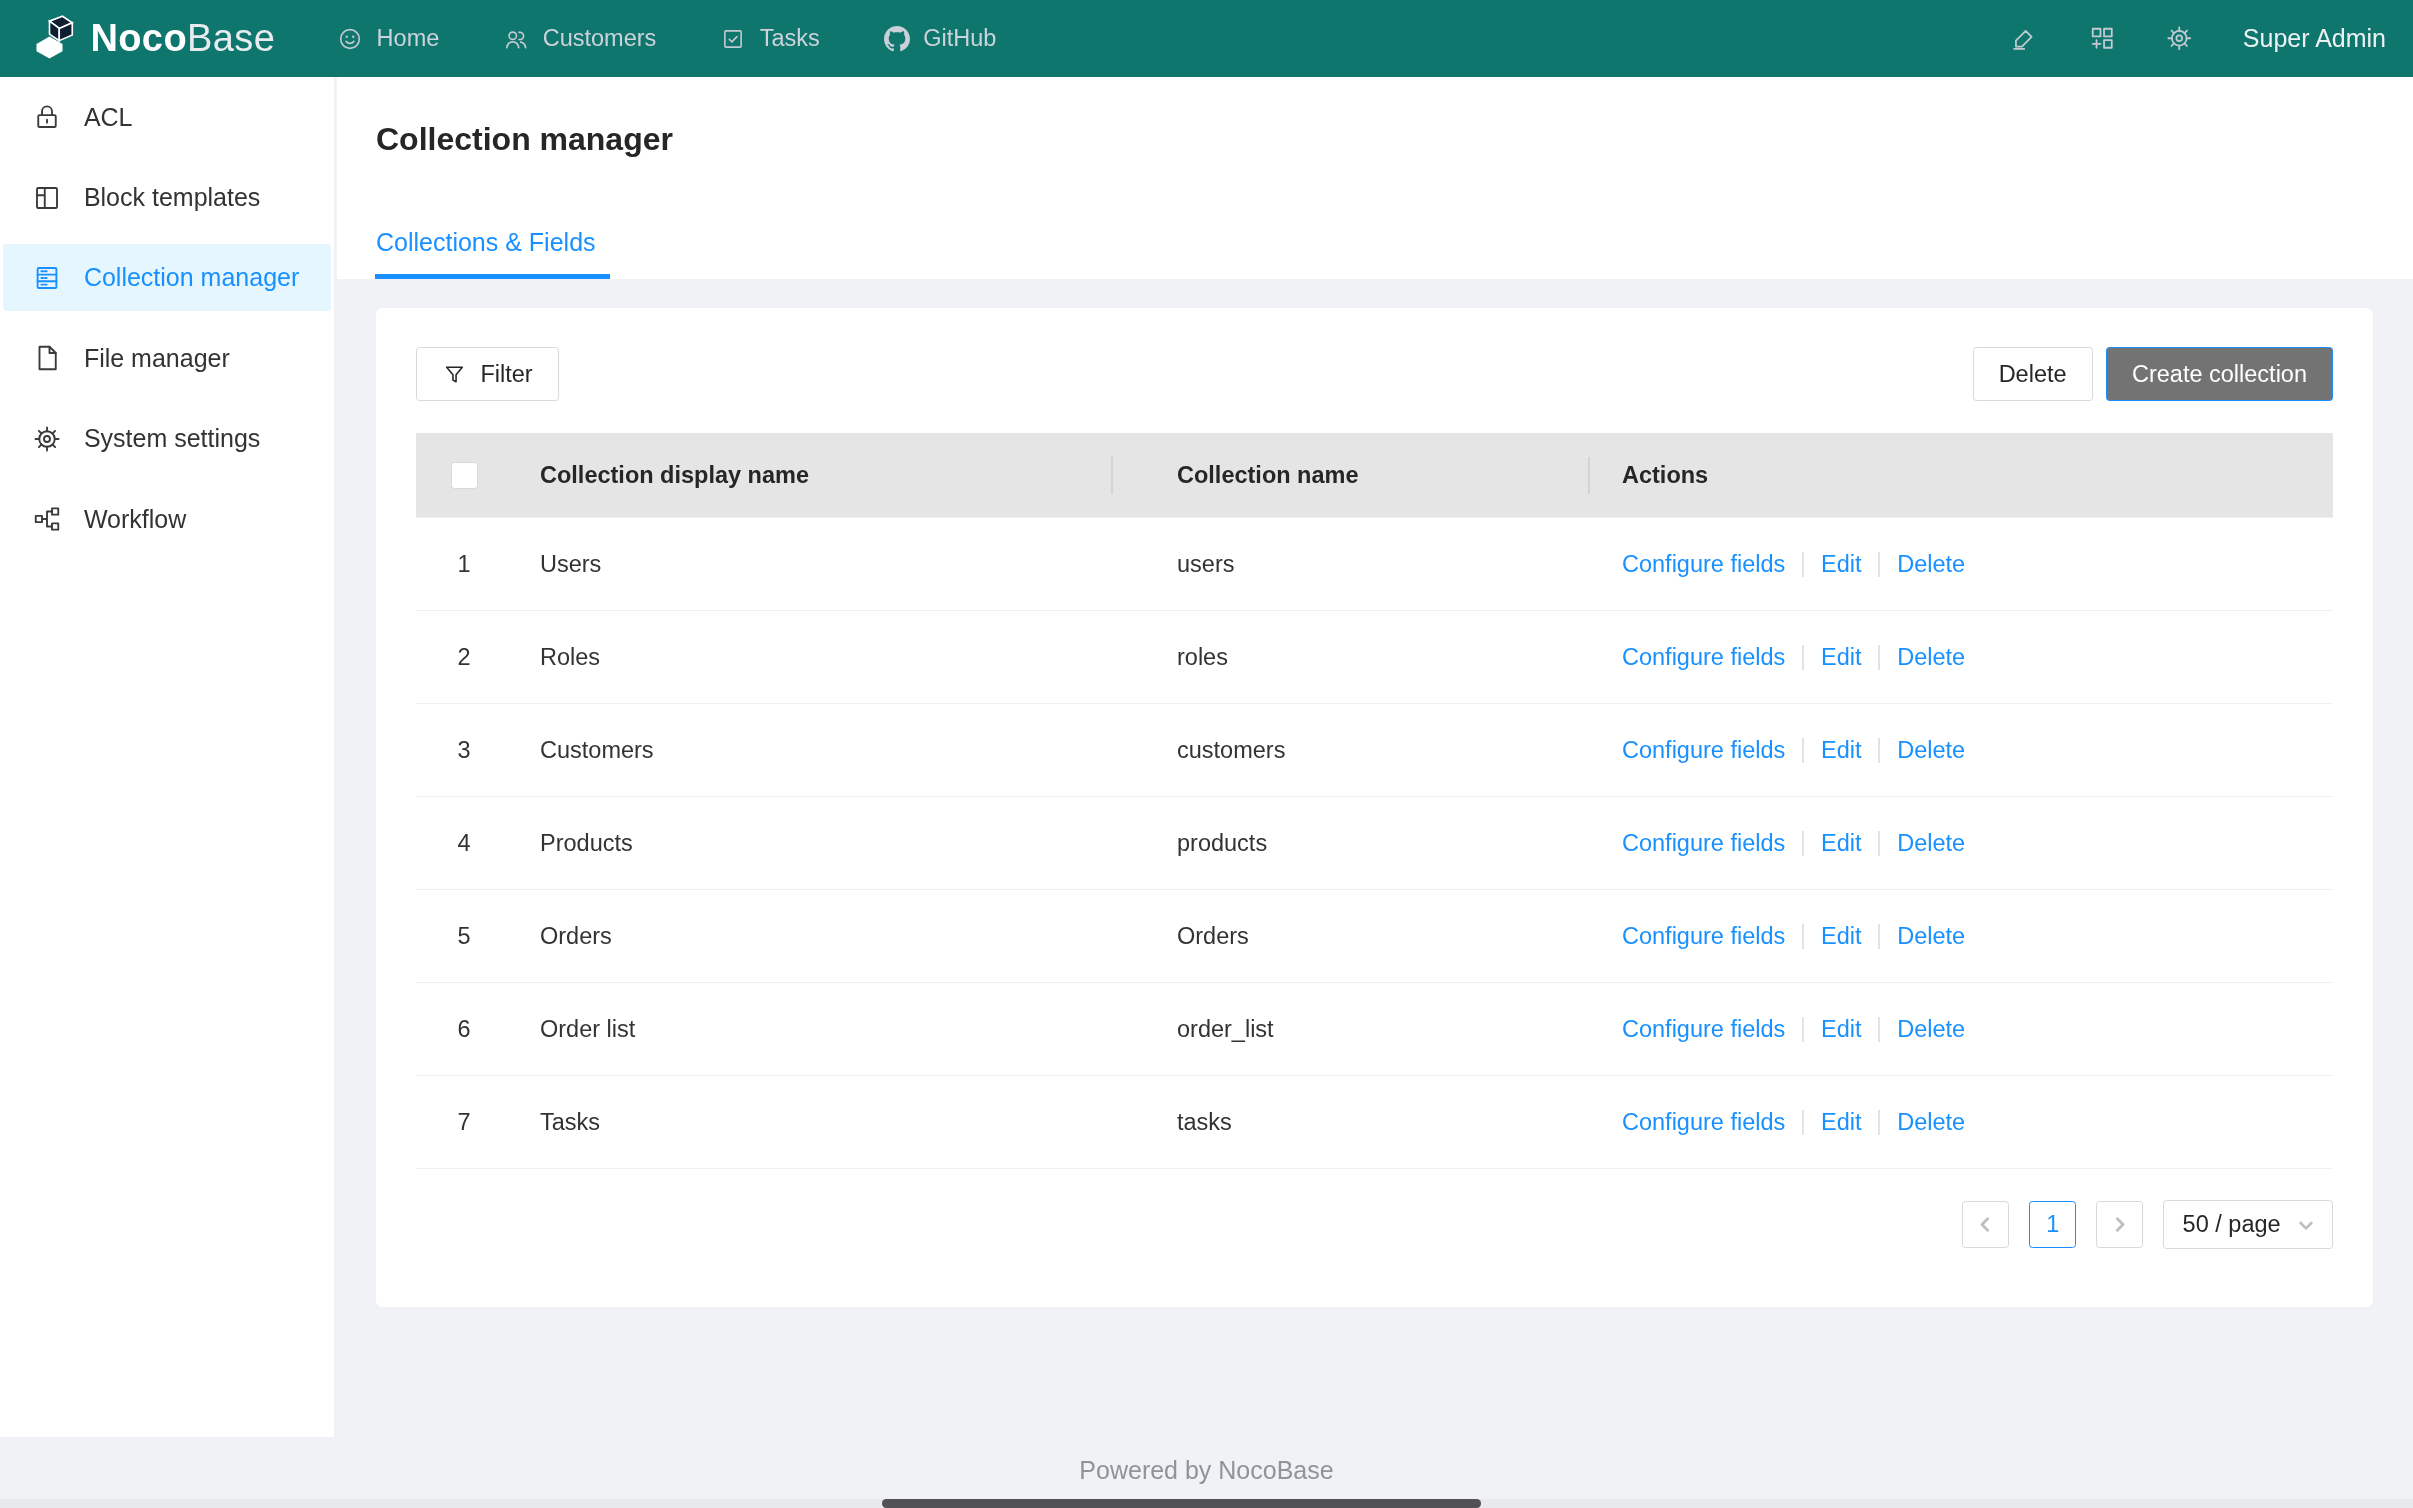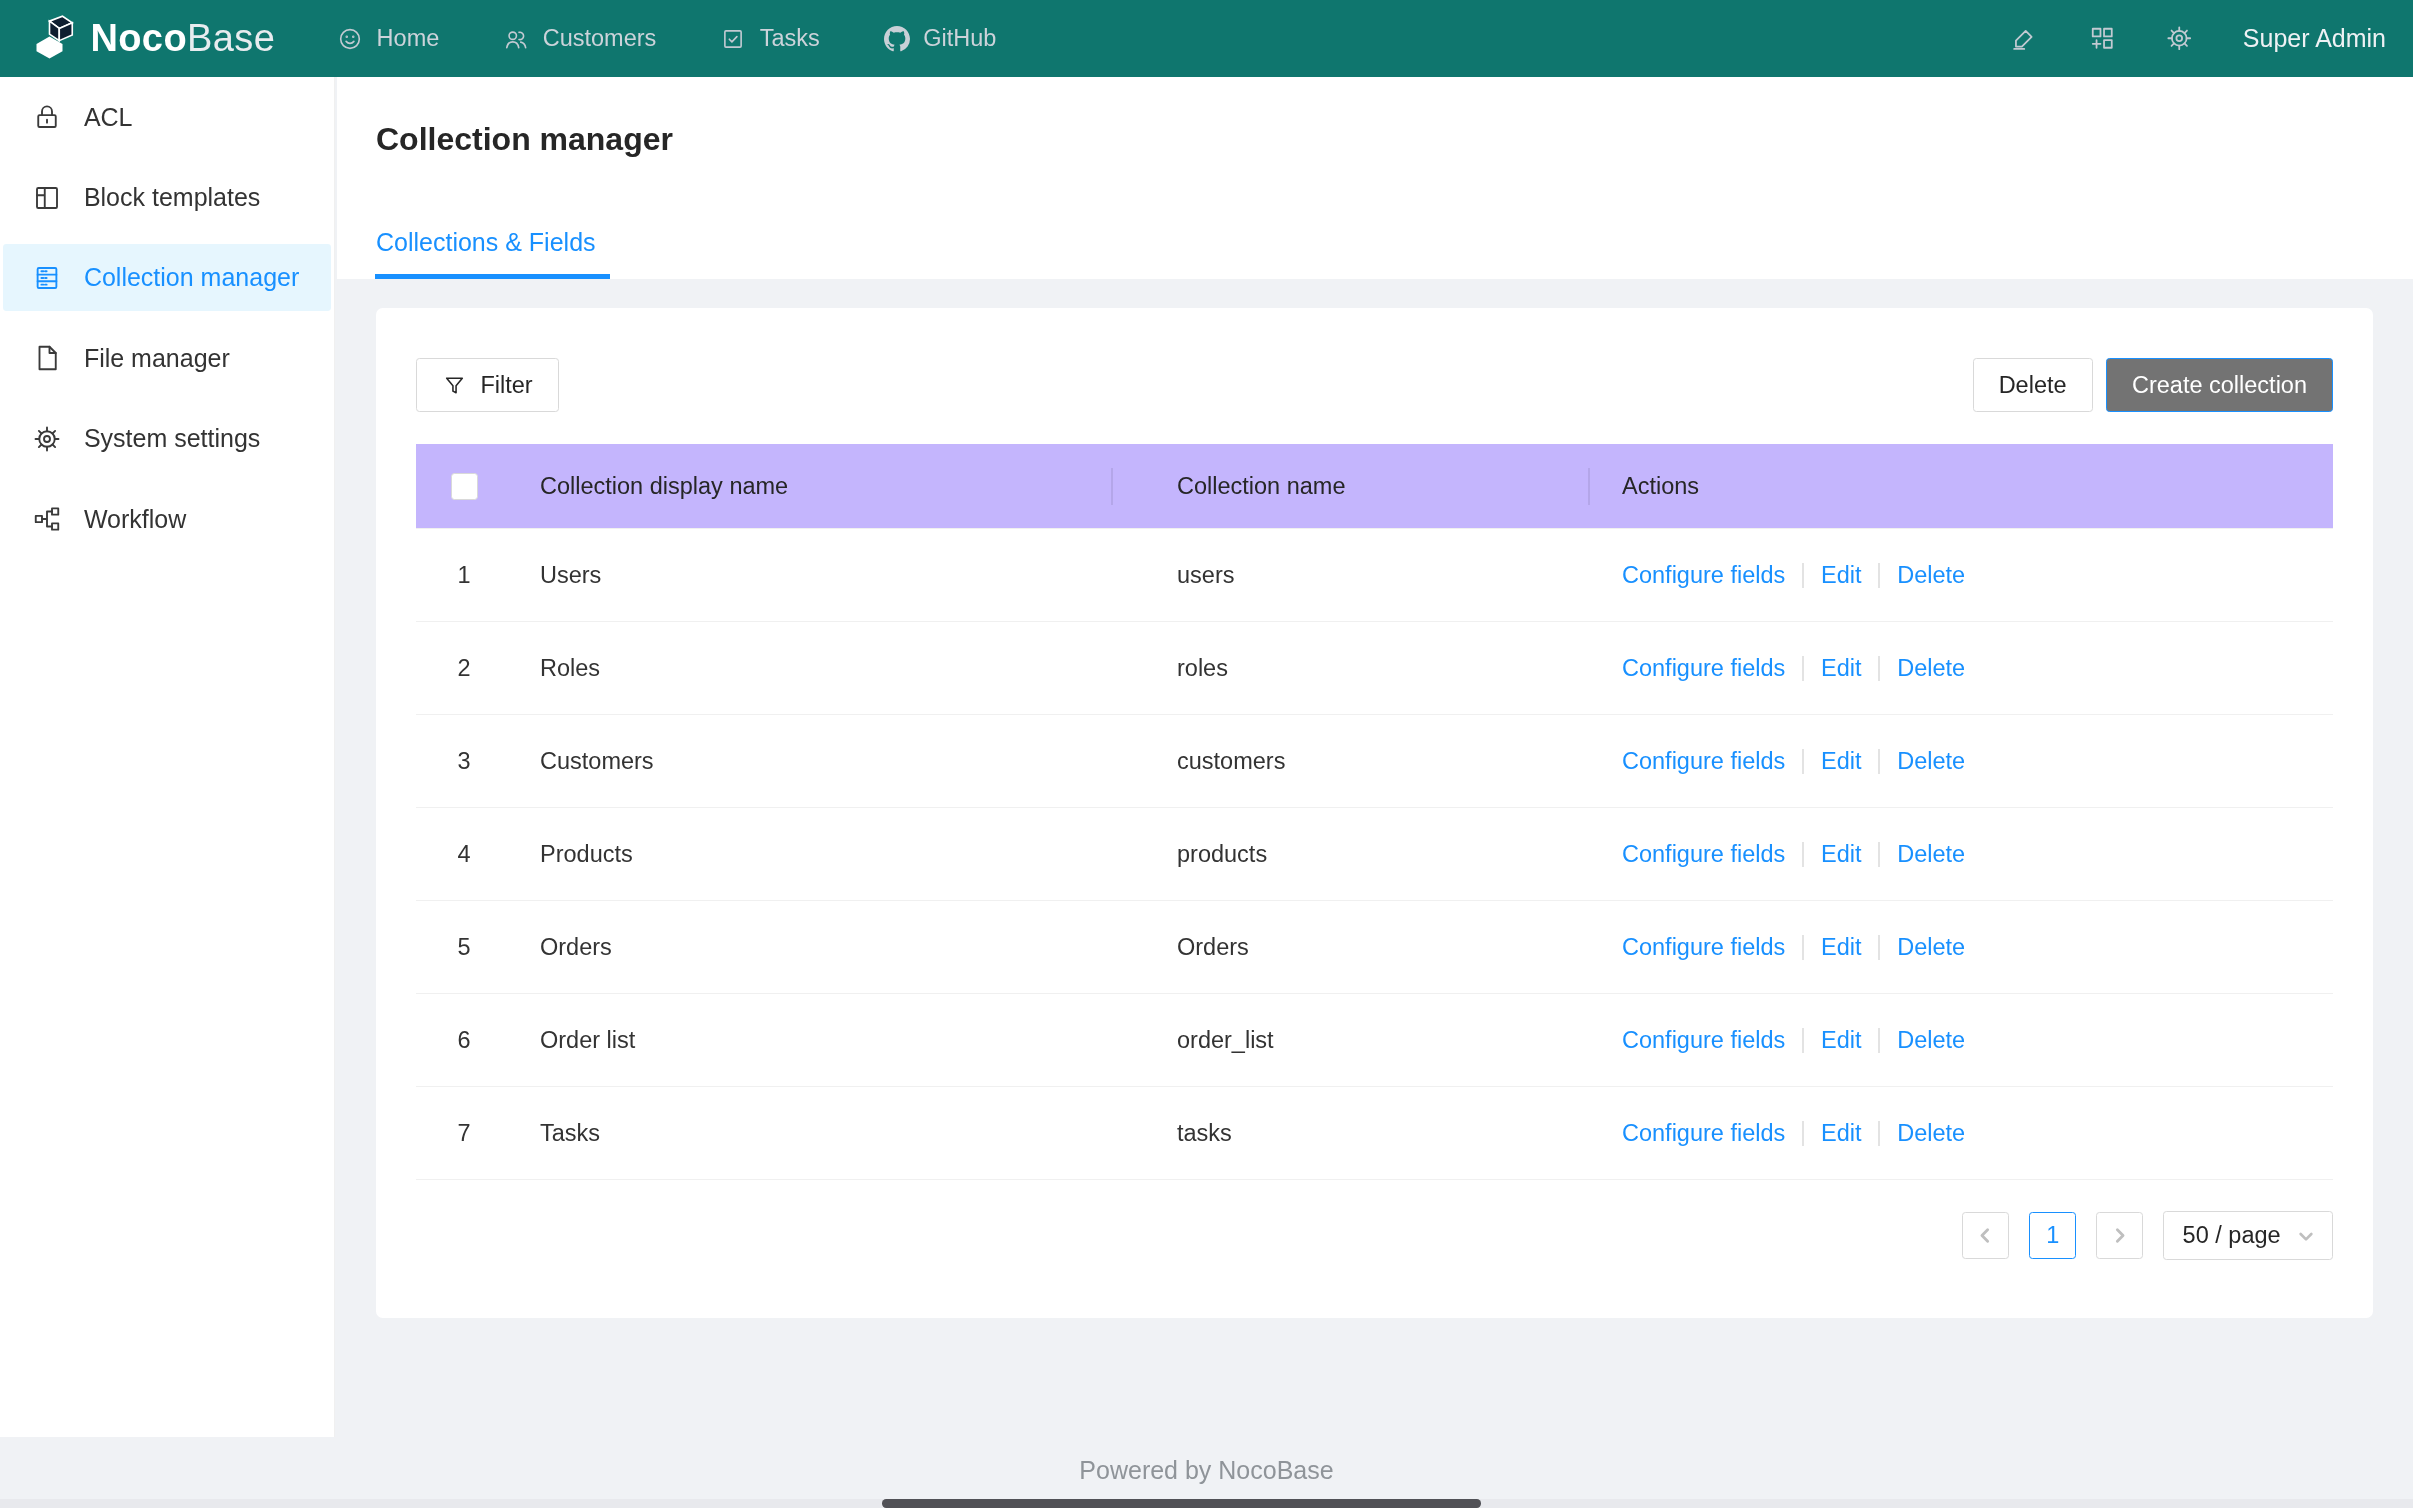--- a/index.html
+++ b/index.html
@@ -38,35 +38,35 @@
 
   
   .main { position:absolute; top:77px; left:337px; right:0; bottom:0; }
   .page-header { background:#ffffff; height:202px; padding-left:39px; position:relative; }
   .page-title { font-size:32px; font-weight:600; color:#262626; padding-top:44px; }
   .tabs { position:absolute; bottom:0; left:39px; }
   .tab { font-size:25px; color:#1890ff; padding-bottom:22px; position:relative; cursor:pointer; }
   .tab-underline { position:absolute; bottom:0; left:-0.8px; width:235px; height:5px; background:#1890ff; }
 
   .content { padding:29px 40px 0 39px; }
-  .card { background:#ffffff; border-radius:6.7px; padding:50px 40px 58px 40px; min-height:999px; }
+  .card { background:#ffffff; border-radius:6.7px; padding:39px 40px 58px 40px; min-height:999px; }
 
   .toolbar { display:flex; align-items:center; justify-content:space-between; }
   .btn { height:54px; display:inline-flex; align-items:center; justify-content:center; gap:13.4px;
          padding:0 25px; font-size:23.5px; color:#262626; background:#ffffff;
          border:1.7px solid #d9d9d9; border-radius:3.4px; cursor:pointer; font-family:inherit; }
   .btn svg { width:25px; height:25px; stroke:#262626; fill:none; stroke-width:1.5;
              stroke-linecap:round; stroke-linejoin:round; }
   .btn-primary { background:#737373; border-color:#1890ff; color:#ffffff; }
   .toolbar-right { display:flex; gap:13.4px; }
 
   
   .table { margin-top:32px; }
   .trow { display:flex; align-items:center; border-bottom:1.7px solid #f0f0f0; }
-  .thead { background:#c4b5fd; height:85px; font-weight:400; color:#262626; }
+  .thead { background:#e5e5e5; height:85px; font-weight:700; color:#262626; }
   .tbody-row { height:93px; color:#333333; }
   .cell { font-size:23.5px; }
   .col-check { width:96px; display:flex; justify-content:center; align-items:center; }
   .col-display { width:601px; padding-left:28px; }
   .col-name { width:445px; padding-left:32px;margin-left:32px; }
   .col-actions { flex:1; padding-left:32px; display:flex; align-items:center; }
   .thead .col-display, .thead .col-name { position:relative; align-self:stretch;
          display:flex; align-items:center; }
   .thead .col-display::after, .thead .col-name::after { content:""; position:absolute; right:0;
          top:23.5px; width:1.7px; height:37px; background:rgba(0,0,0,0.08); }

